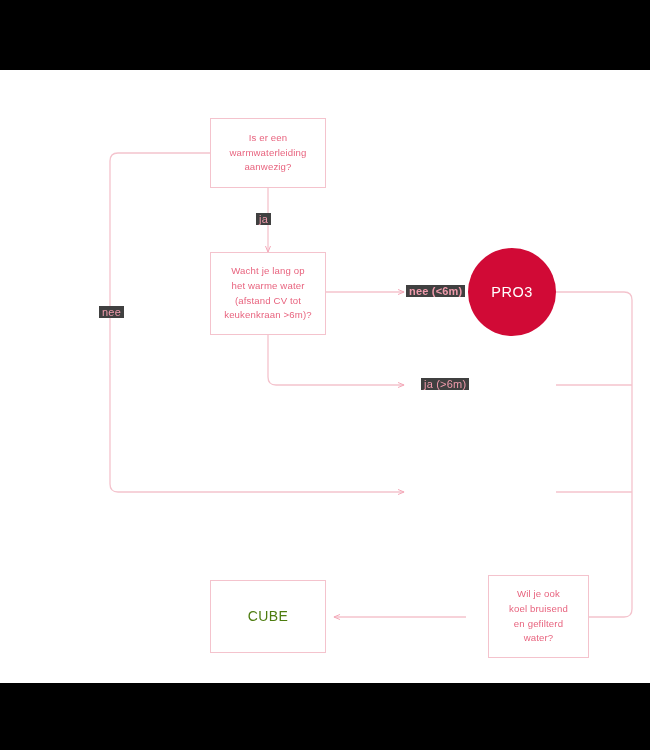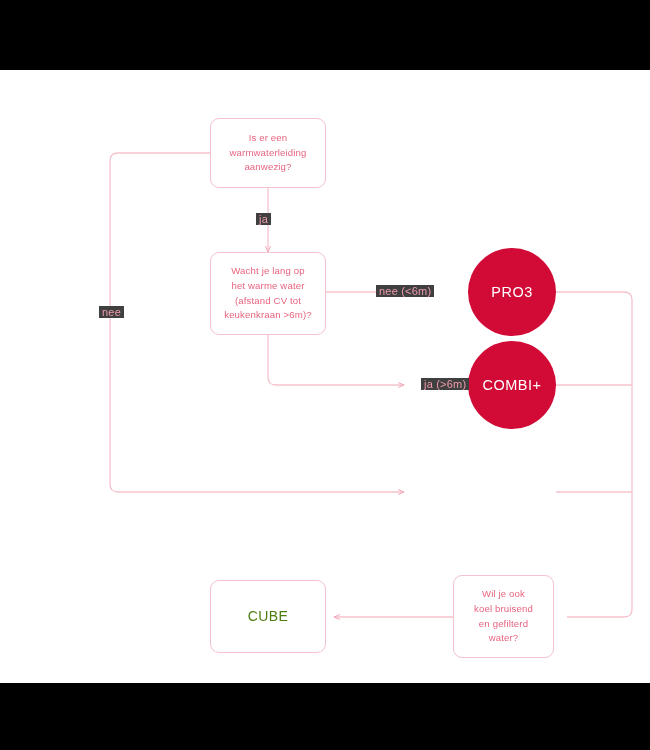--- a/index.html
+++ b/index.html
@@ -43,21 +43,21 @@
     left: 0;
     top: 0;
     width: 650px;
     height: 613px;
     pointer-events: none;
   }
   .node-box {
     position: absolute;
     box-sizing: border-box;
     border: 1.3px solid #f4c3cd;
-    border-radius: 9px;
+    border-radius: 0;
     background: #ffffff;
     display: flex;
     align-items: center;
     justify-content: center;
     text-align: center;
     color: #e8647f;
     font-size: 9.6px;
     line-height: 1.55;
     letter-spacing: 0.15px;
   }
@@ -137,47 +137,44 @@
         <span>het warme water</span><br>
         <span>(afstand CV tot</span><br>
         <span>keukenkraan &gt;6m)?</span>
       </div>
     </div>
 
     <div class="node-circle" style="left:468px; top:178px; width:88px; height:88px;">
       <span>PRO3</span>
     </div>
 
-    <div class="node-circle" style="left:468px; top:271px; width:88px; height:88px;">
-      <span>COMBI+</span>
-    </div>
 
 
-    <div class="node-box" style="left:453px; top:505px; width:101px; height:83px;">
+    <div class="node-box" style="left:488px; top:505px; width:101px; height:83px;">
       <div>
         <span>Wil je ook</span><br>
         <span>koel bruisend</span><br>
         <span>en gefilterd</span><br>
         <span>water?</span>
       </div>
     </div>
 
     <div class="node-box big-label" style="left:210px; top:510px; width:116px; height:73px;">
       <span>CUBE</span>
     </div>
 
     <div class="edge-label" style="left:256px; top:143px;">
       <span>ja</span>
     </div>
 
     <div class="edge-label" style="left:99px; top:236px;">
       <span>nee</span>
     </div>
 
-    <div class="edge-label" style="left:376px; top:215px;">
+    <div class="edge-label" style="left:406px; top:215px;font-weight:bold;">
       <span>nee (&lt;6m)</span>
     </div>
 
     <div class="edge-label" style="left:392px; top:308px;margin-left:29px;">
       <span>ja (&gt;6m)</span>
     </div>
 
   </div>
 
   <div class="letterbox" id="bar-bottom"></div>

